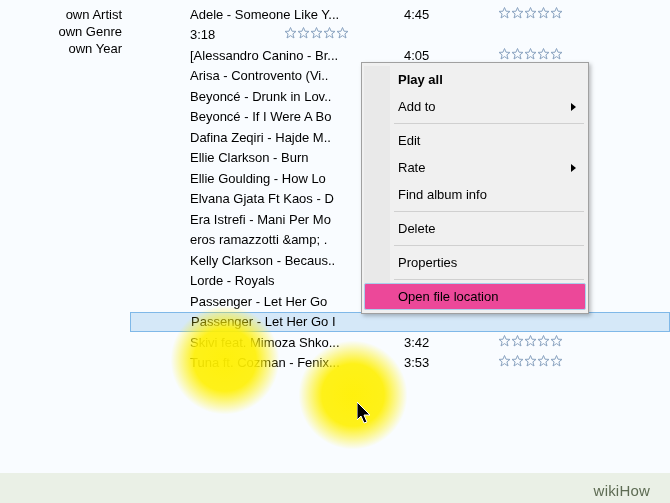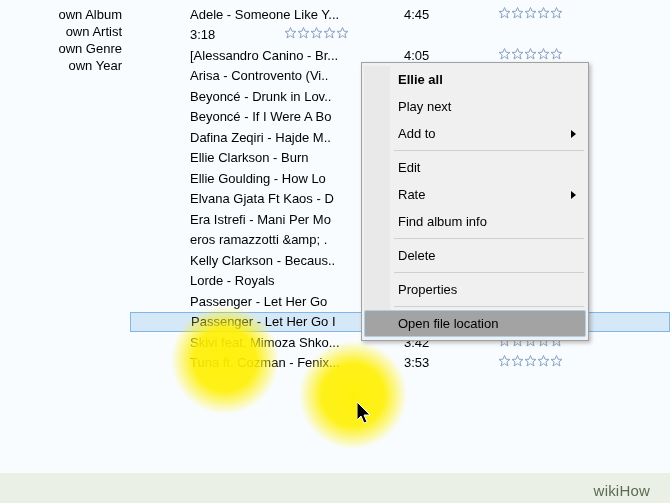--- a/index.html
+++ b/index.html
@@ -20,36 +20,35 @@
 .star svg { width: 13px; height: 12px; }
 
 .highlight { position: absolute; width: 110px; height: 110px; background: radial-gradient(circle, rgba(255,240,0,0.95) 0%, rgba(255,240,0,0.9) 40%, rgba(255,240,0,0) 70%); border-radius: 50%; pointer-events: none; z-index: 5; }
 .hl1 { left: 170px; top: 305px; }
 .hl2 { left: 298px; top: 340px; }
 
 .context-menu { position: absolute; left: 361px; top: 62px; width: 228px; background: #f0f0f0; border: 1px solid #a0a0a0; box-shadow: 2px 2px 4px rgba(0,0,0,0.25); z-index: 20; padding: 3px 2px; }
 .menu-strip { position: absolute; left: 2px; top: 3px; bottom: 3px; width: 26px; background: #e9e9e9; }
 .menu-item { position: relative; padding: 6px 20px 6px 34px; font-size: 13px; color: #000; cursor: default; }
 .menu-item.bold { font-weight: bold; }
-.menu-item.hover { background: #a3a3a3; border: 1px solid #a8cfec; padding: 5px 19px 5px 33px; border-radius: 2px; }
+.menu-item.hover { background: #ec4899; border: 1px solid #a8cfec; padding: 5px 19px 5px 33px; border-radius: 2px; }
 .menu-sep { margin: 3px 2px 3px 30px; height: 1px; background: #d0d0d0; }
 .submenu-arrow { position: absolute; right: 10px; top: 50%; transform: translateY(-50%); width: 0; height: 0; border-top: 4px solid transparent; border-bottom: 4px solid transparent; border-left: 5px solid #000; }
 
 .cursor { position: absolute; left: 357px; top: 402px; z-index: 30; pointer-events: none; }
 .cursor svg { width: 20px; height: 26px; }
 
 .watermark { position: absolute; right: 20px; bottom: 4px; font-size: 15px; color: #5d6b53; font-weight: 500; letter-spacing: 0.2px; z-index: 40; }
 .wm-bar { position: absolute; left: 0; bottom: 0; right: 0; height: 30px; background: rgba(223,232,214,0.6); z-index: 35; }
 </style>
 </head>
 <body>
 
 <div class="main">
   <div class="sidebar">
-      <div class="sidebar-item">own Album</div>
       <div class="sidebar-item">own Artist</div>
       <div class="sidebar-item">own Genre</div>
       <div class="sidebar-item">own Year</div>
     </div>
   <div class="song-list">
       <div class="song-row">
         <div class="song-title">Adele - Someone Like Y...</div>
         <div class="song-duration">4:45</div>
         <div class="song-rating"><span class="star"><svg viewBox="0 0 13 12">
               <path d="M6.5 0.5 L8 4.2 L12 4.4 L8.9 6.9 L10 11 L6.5 8.6 L3 11 L4.1 6.9 L1 4.4 L5 4.2 Z" fill="none" stroke="#8aa3c0" stroke-width="1"></path>
@@ -175,22 +174,21 @@
             </svg></span></div>
       </div>
     </div>
 </div>
 
 <div class="highlight hl1"></div>
 <div class="highlight hl2"></div>
 
 <div class="context-menu">
   <div class="menu-strip"></div>
-<div class="menu-item bold">Ellie all</div>
-    <div class="menu-item">Play next</div>
+<div class="menu-item bold">Play all</div>
     <div class="menu-item">Add to<span class="submenu-arrow"></span></div>
     <div class="menu-sep"></div>
     <div class="menu-item">Edit</div>
     <div class="menu-item">Rate<span class="submenu-arrow"></span></div>
     <div class="menu-item">Find album info</div>
     <div class="menu-sep"></div>
     <div class="menu-item">Delete</div>
     <div class="menu-sep"></div>
     <div class="menu-item">Properties</div>
     <div class="menu-sep"></div>

